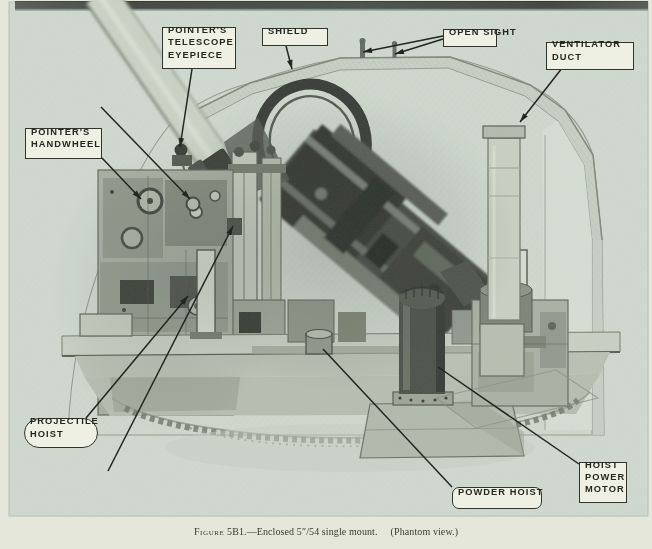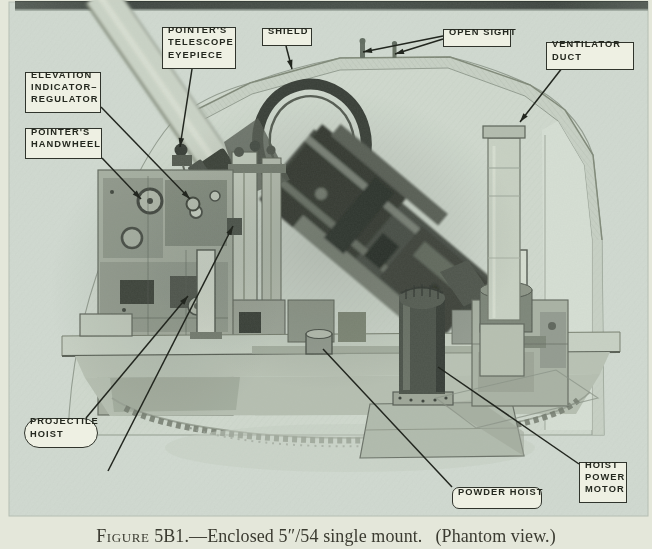--- a/index.html
+++ b/index.html
@@ -30,21 +30,21 @@
     line-height: 12.3px;
     letter-spacing: 1.05px;
     color: #24281f;
     white-space: pre;
   }
   #caption {
     position: absolute;
     left: 0; top: 526px; width: 652px;
     text-align: center;
     font-family: "Liberation Serif", serif;
-    font-size: 18px;
+    font-size: 10px;
     color: #3b3b31;
     letter-spacing: 0.1px;
   }
   #caption .smallcaps { font-variant: small-caps; letter-spacing: 0.6px; }
   #caption .gap { display: inline-block; width: 13px; }
 </style>
 </head>
 <body>
 
 <div id="page">
@@ -284,34 +284,29 @@
       <line x1="452" y1="487" x2="323" y2="349" stroke="#22261f" stroke-width="1.5"></line>
       <line x1="579" y1="464" x2="438" y2="367" stroke="#22261f" stroke-width="1.5"></line>
     </svg>
 
   <div id="callout-layer">
       <div class="callout" style="left: 162px; top: 27px; width: 74px; height: 42px;">
         <span>POINTER'S
 TELESCOPE
 EYEPIECE</span>
       </div>
-      <div class="callout" style="left: 262px; top: 28px; width: 50px; height: 18px;">
+      <div class="callout" style="left: 262px; top: 28px; width: 66px; height: 18px;">
         <span>SHIELD</span>
       </div>
-      <div class="callout" style="left: 443px; top: 29px; width: 68px; height: 18px;">
+      <div class="callout" style="left: 443px; top: 29px; width: 54px; height: 18px;">
         <span>OPEN SIGHT</span>
       </div>
       <div class="callout" style="left: 546px; top: 42px; width: 88px; height: 28px;">
         <span>VENTILATOR
 DUCT</span>
-      </div>
-      <div class="callout" style="left: 25px; top: 72px; width: 76px; height: 41px;">
-        <span>ELEVATION
-INDICATOR–
-REGULATOR</span>
       </div>
       <div class="callout" style="left: 25px; top: 128px; width: 77px; height: 31px;">
         <span>POINTER'S
 HANDWHEEL</span>
       </div>
       <div class="callout" style="left: 24px; top: 418px; width: 74px; height: 30px; border-radius: 15px;">
         <span>PROJECTILE
 HOIST</span>
       </div>
       <div class="callout" style="left: 452px; top: 487px; width: 90px; height: 22px; border-radius: 7px;">

